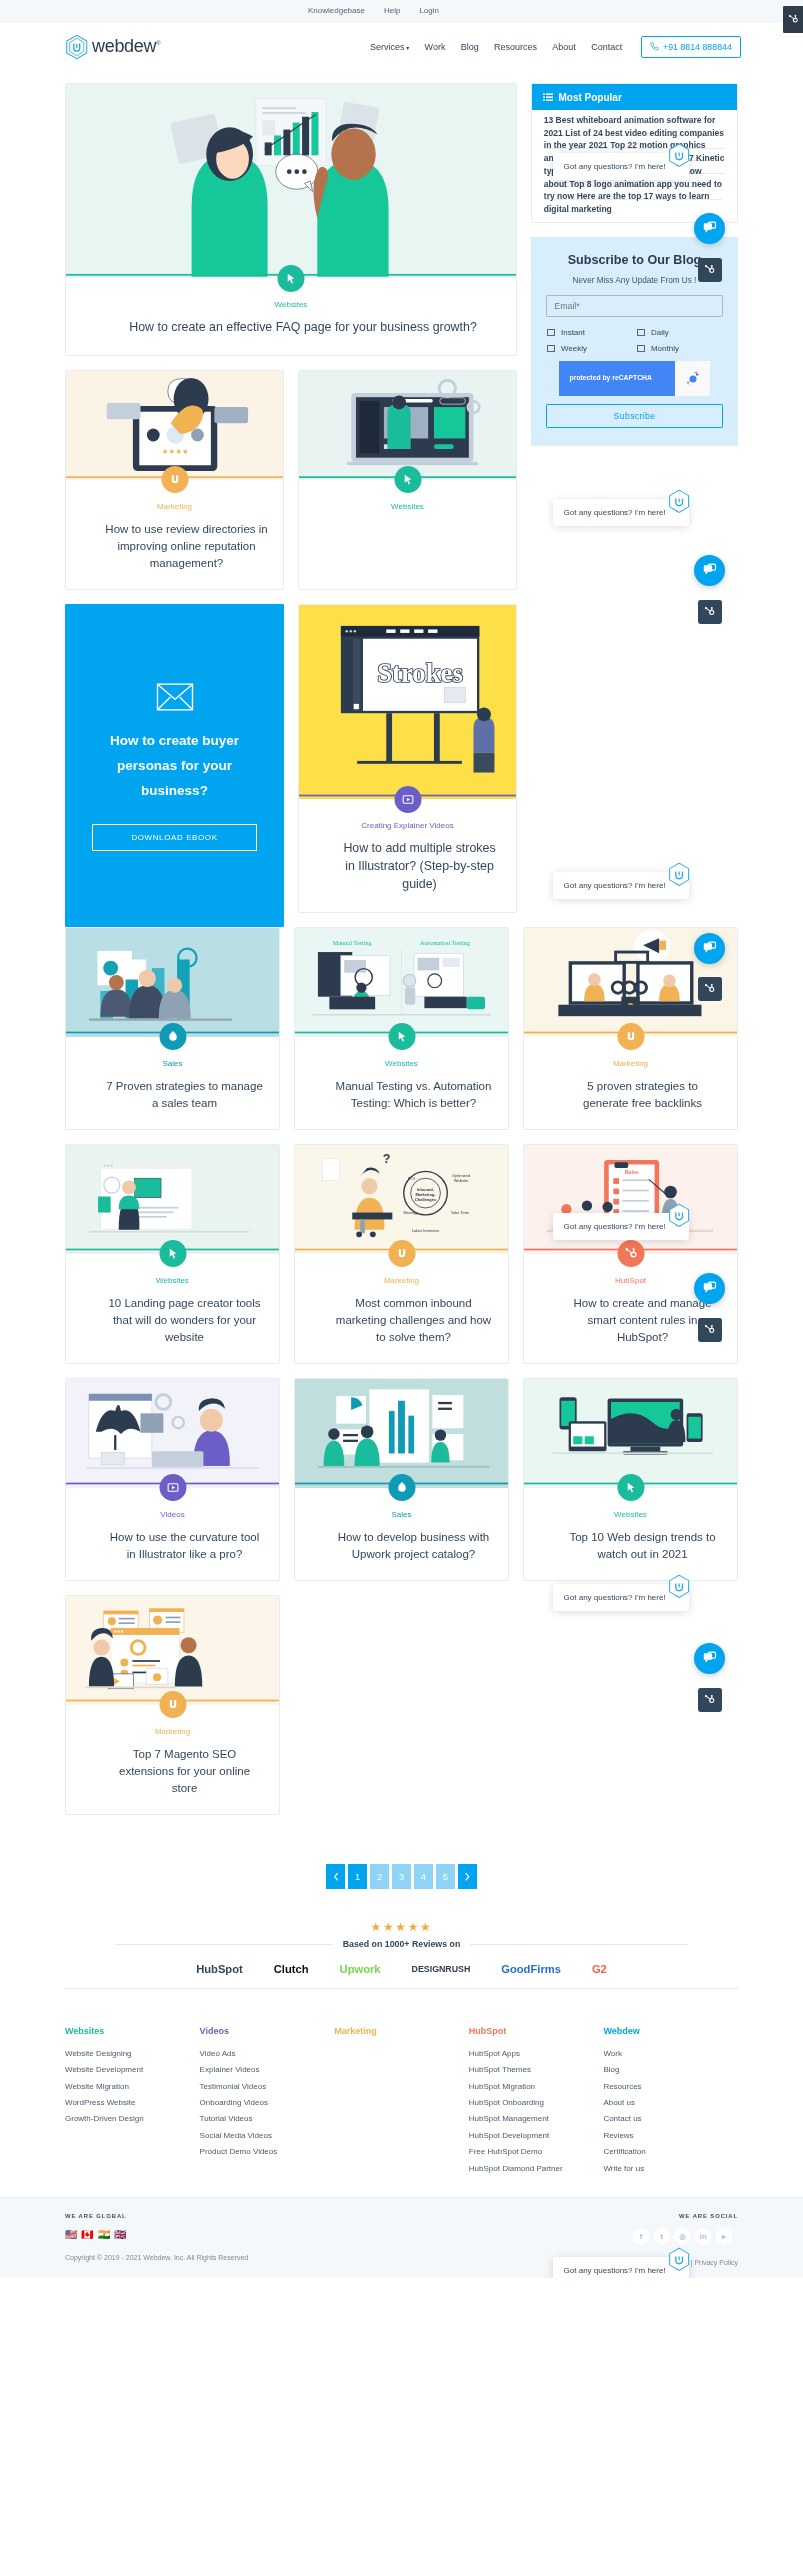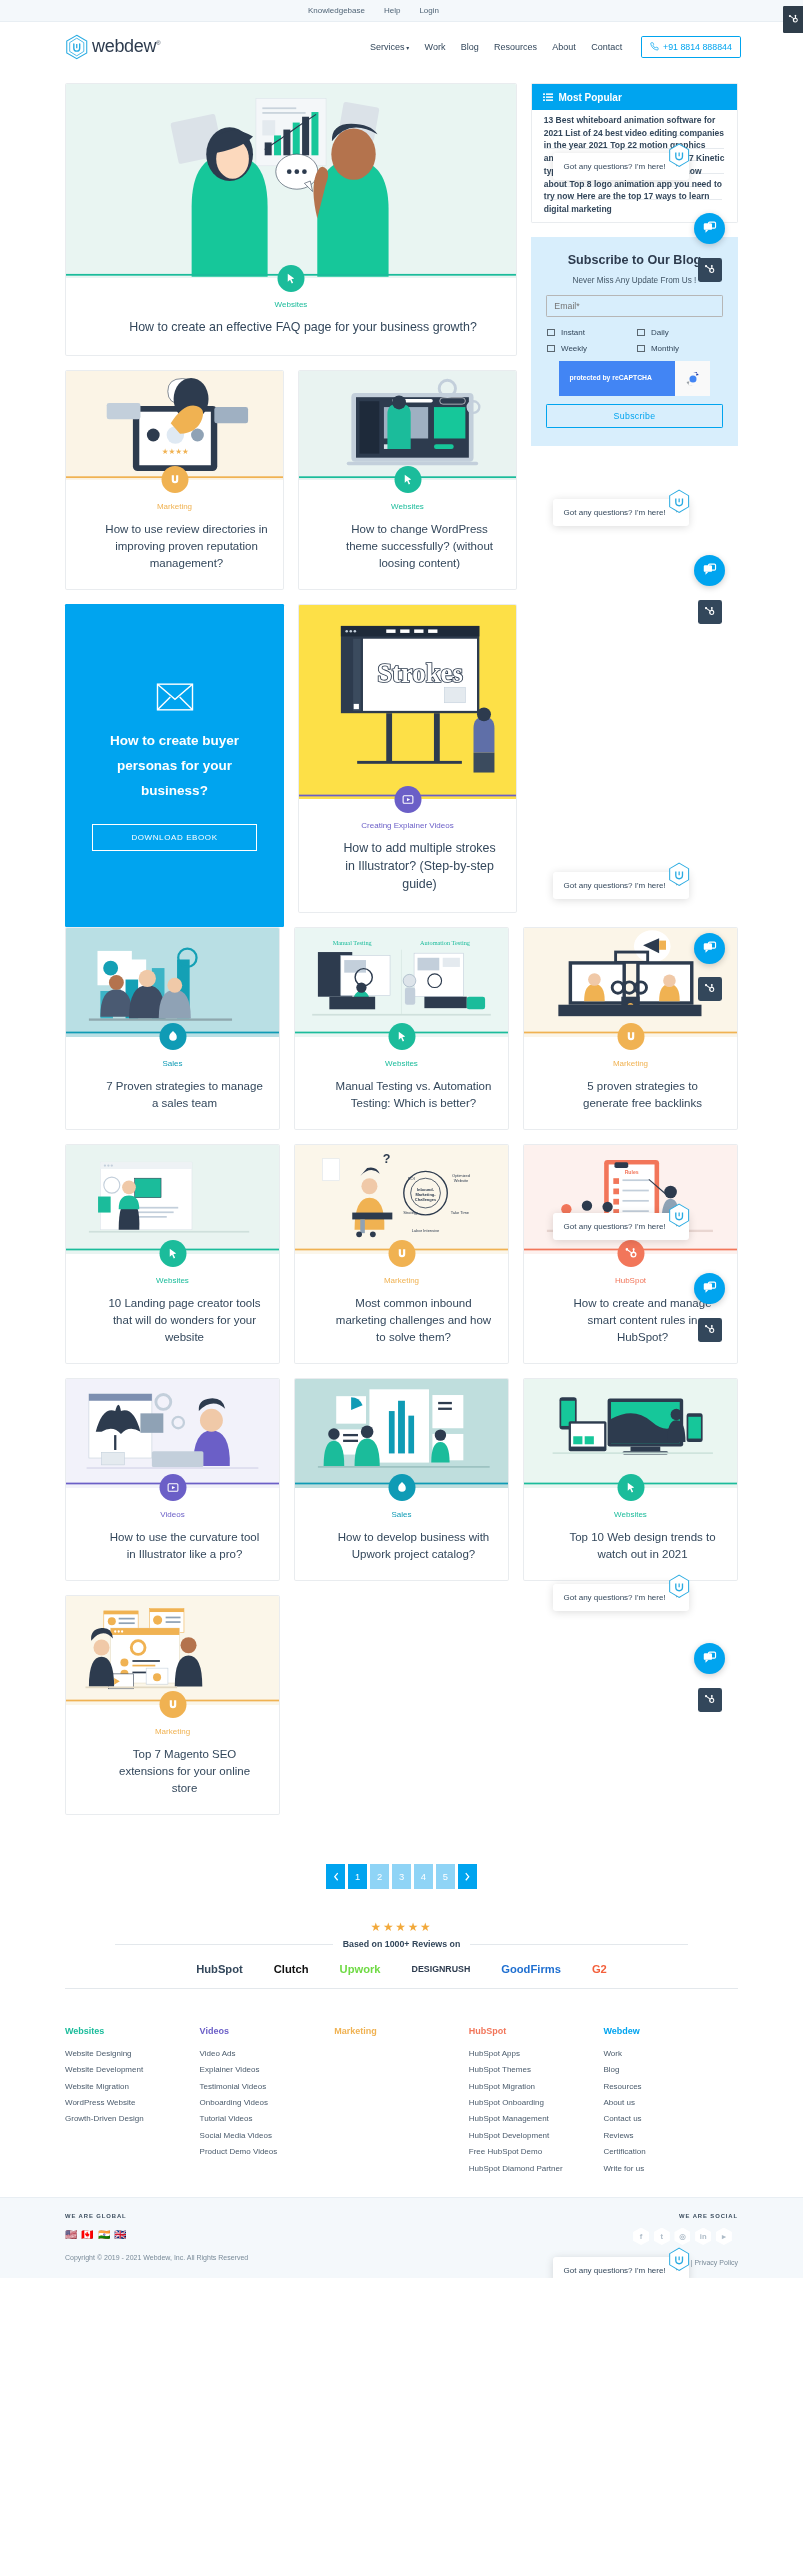--- a/index.html
+++ b/index.html
@@ -429,21 +429,21 @@
               <rect x="0" y="181" width="373" height="3" fill="#f0b252"></rect>
             </svg>
           </div>
           <div class="cat-badge" style="background:#f0b252; top:95px;">
             <svg viewBox="0 0 24 24">
                 <path d="M6 4h4v9a2 2 0 0 0 4 0V4h4v9a6 6 0 0 1-12 0z"></path>
               </svg>
           </div>
           <div class="card-body">
             <div class="card-cat" style="color:#f0b252;">Marketing</div>
-            <div class="card-title">How to use review directories in improving proven reputation management?</div>
+            <div class="card-title">How to use review directories in improving online reputation management?</div>
           </div>
         </div>
 
         <div class="card">
           <div class="card-img small" style="background:#e9f3f1;">
             <svg class="ill" viewBox="0 0 373 185">
               <rect x="90" y="38" width="210" height="118" rx="7" fill="#c3cfdb"></rect>
               <rect x="98" y="45" width="194" height="104" fill="#2d3b4e"></rect>
               <rect x="104" y="52" width="34" height="90" fill="#1e2a3a"></rect>
               <rect x="146" y="62" width="76" height="54" fill="#9fb0c2"></rect>
@@ -460,21 +460,20 @@
               <rect x="0" y="181" width="373" height="3" fill="#1bbc9b"></rect>
             </svg>
           </div>
           <div class="cat-badge" style="background:#1bbc9b; top:95px;">
             <svg viewBox="0 0 24 24">
                 <path d="M6 3l12 9-5.2 1.3L16 20l-2.6 1-3.1-6.6L6 18z"></path>
               </svg>
           </div>
           <div class="card-body">
             <div class="card-cat" style="color:#1bbc9b;">Websites</div>
-            <div class="card-title">How to change WordPress theme successfully? (without loosing content)</div>
           </div>
         </div>
       </div>
 
       <div class="row2">
         <div class="ebook">
           <svg width="38" height="28" viewBox="0 0 64 48" fill="none" stroke="#fff" stroke-width="2.4">
             <rect x="2" y="2" width="60" height="44"></rect>
               <polyline points="2,2 32,28 62,2"></polyline>
               <line x1="2" y1="46" x2="24" y2="24"></line>

